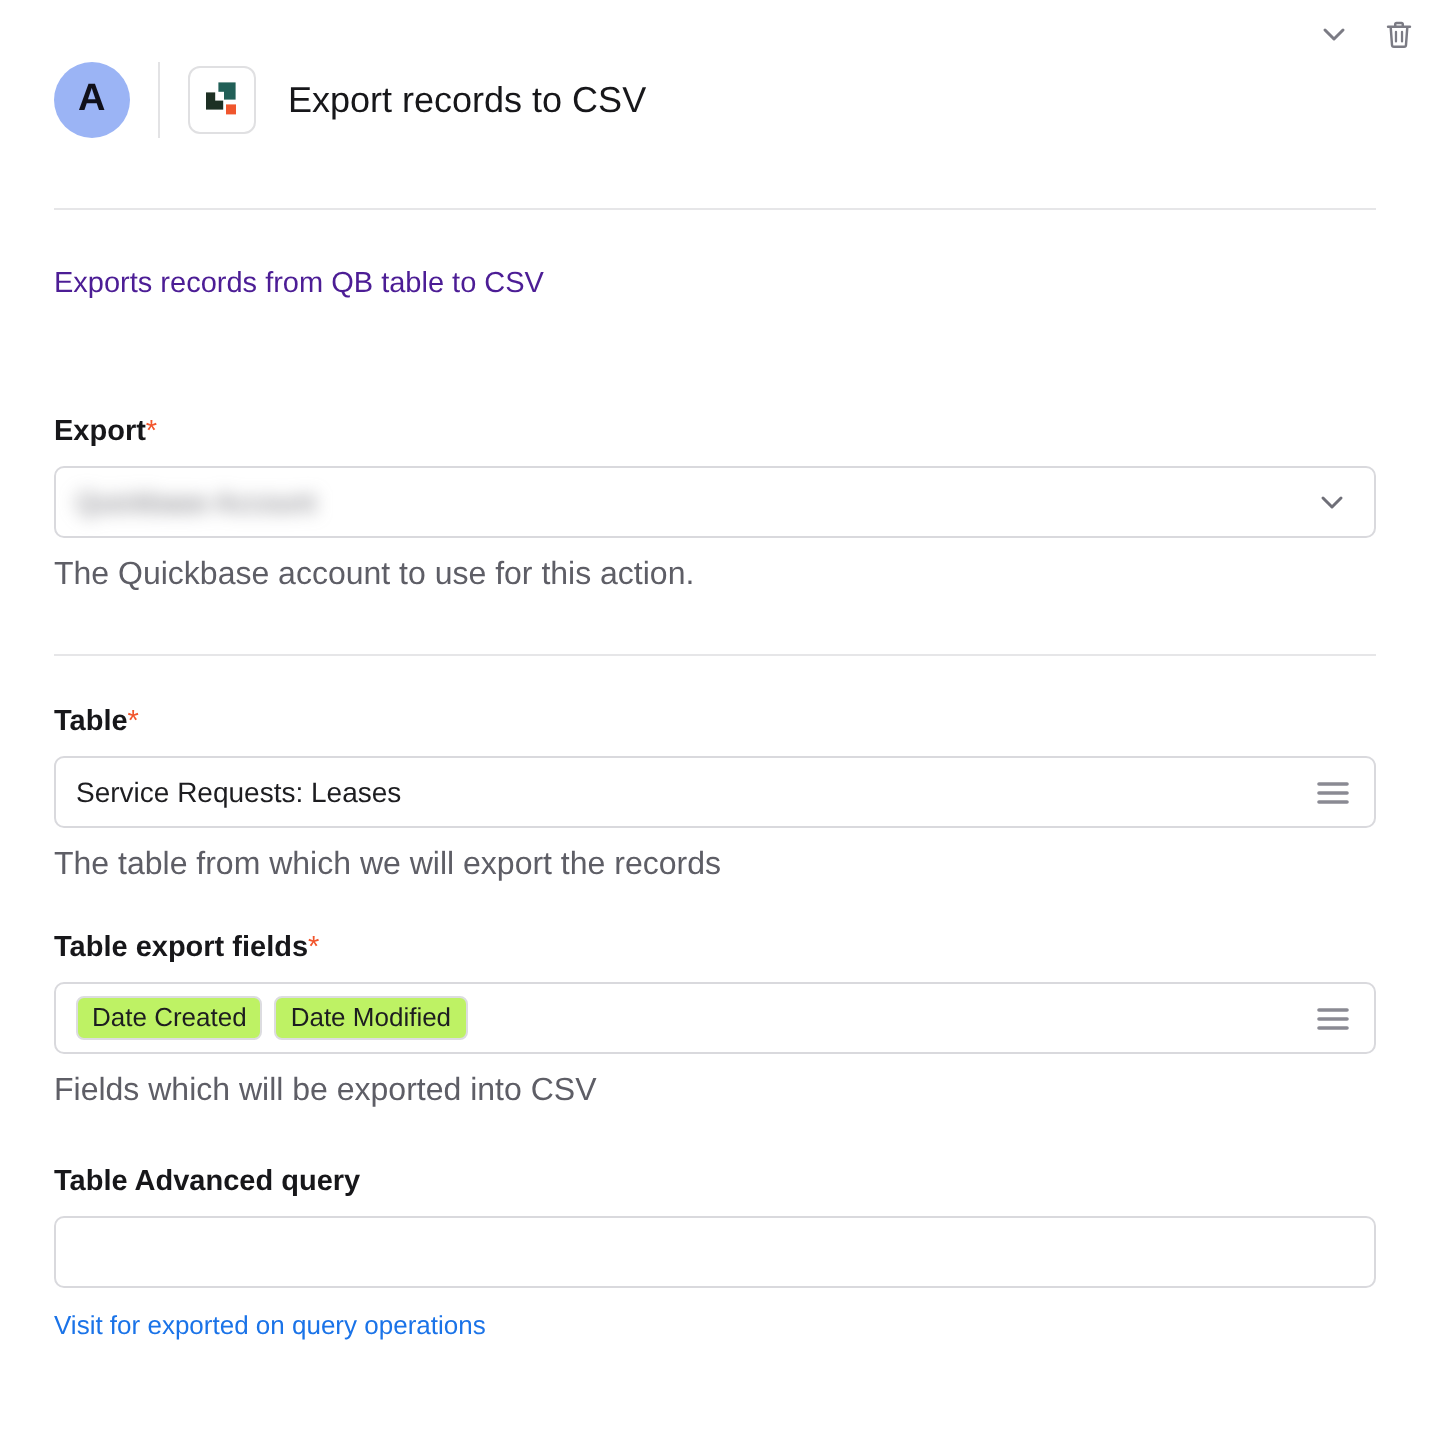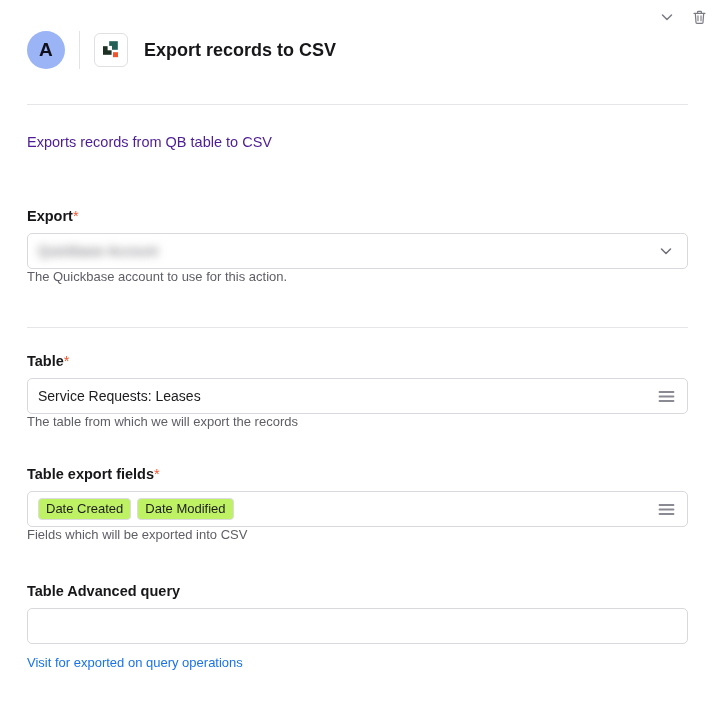--- a/index.html
+++ b/index.html
@@ -80,21 +80,21 @@
     display: flex;
     align-items: center;
     justify-content: center;
     box-shadow: 0 0 0 0 rgba(0,0,0,0);
   }
   .app-icon svg { display: block; }
   .header-title {
     margin-left: 16px;
     font-size: 18px;
     color: #17171a;
-    font-weight: 700;
+    font-weight: 400;
     white-space: nowrap;
   }
 
   
   .divider {
     position: absolute;
     left: 27px;
     width: 661px;
     height: 1px;
     background: #e6e6e8;
@@ -184,22 +184,23 @@
     background: #bef264;
     font-size: 13px;
     color: #1d1d20;
     padding: 3px 7px 4px 7px;
     line-height: 1;
     white-space: nowrap;
     cursor: pointer;
   }
 
   .help-text {
-    font-size: 13px;
+    font-size: 16px;
     color: #5e5e66;
+    margin-top: 10px;
     display: block;
   }
 
   .link-text {
     font-size: 13px;
     color: #1a73e8;
     margin-top: 11px;
     display: inline-block;
     cursor: pointer;
     text-decoration: none;

